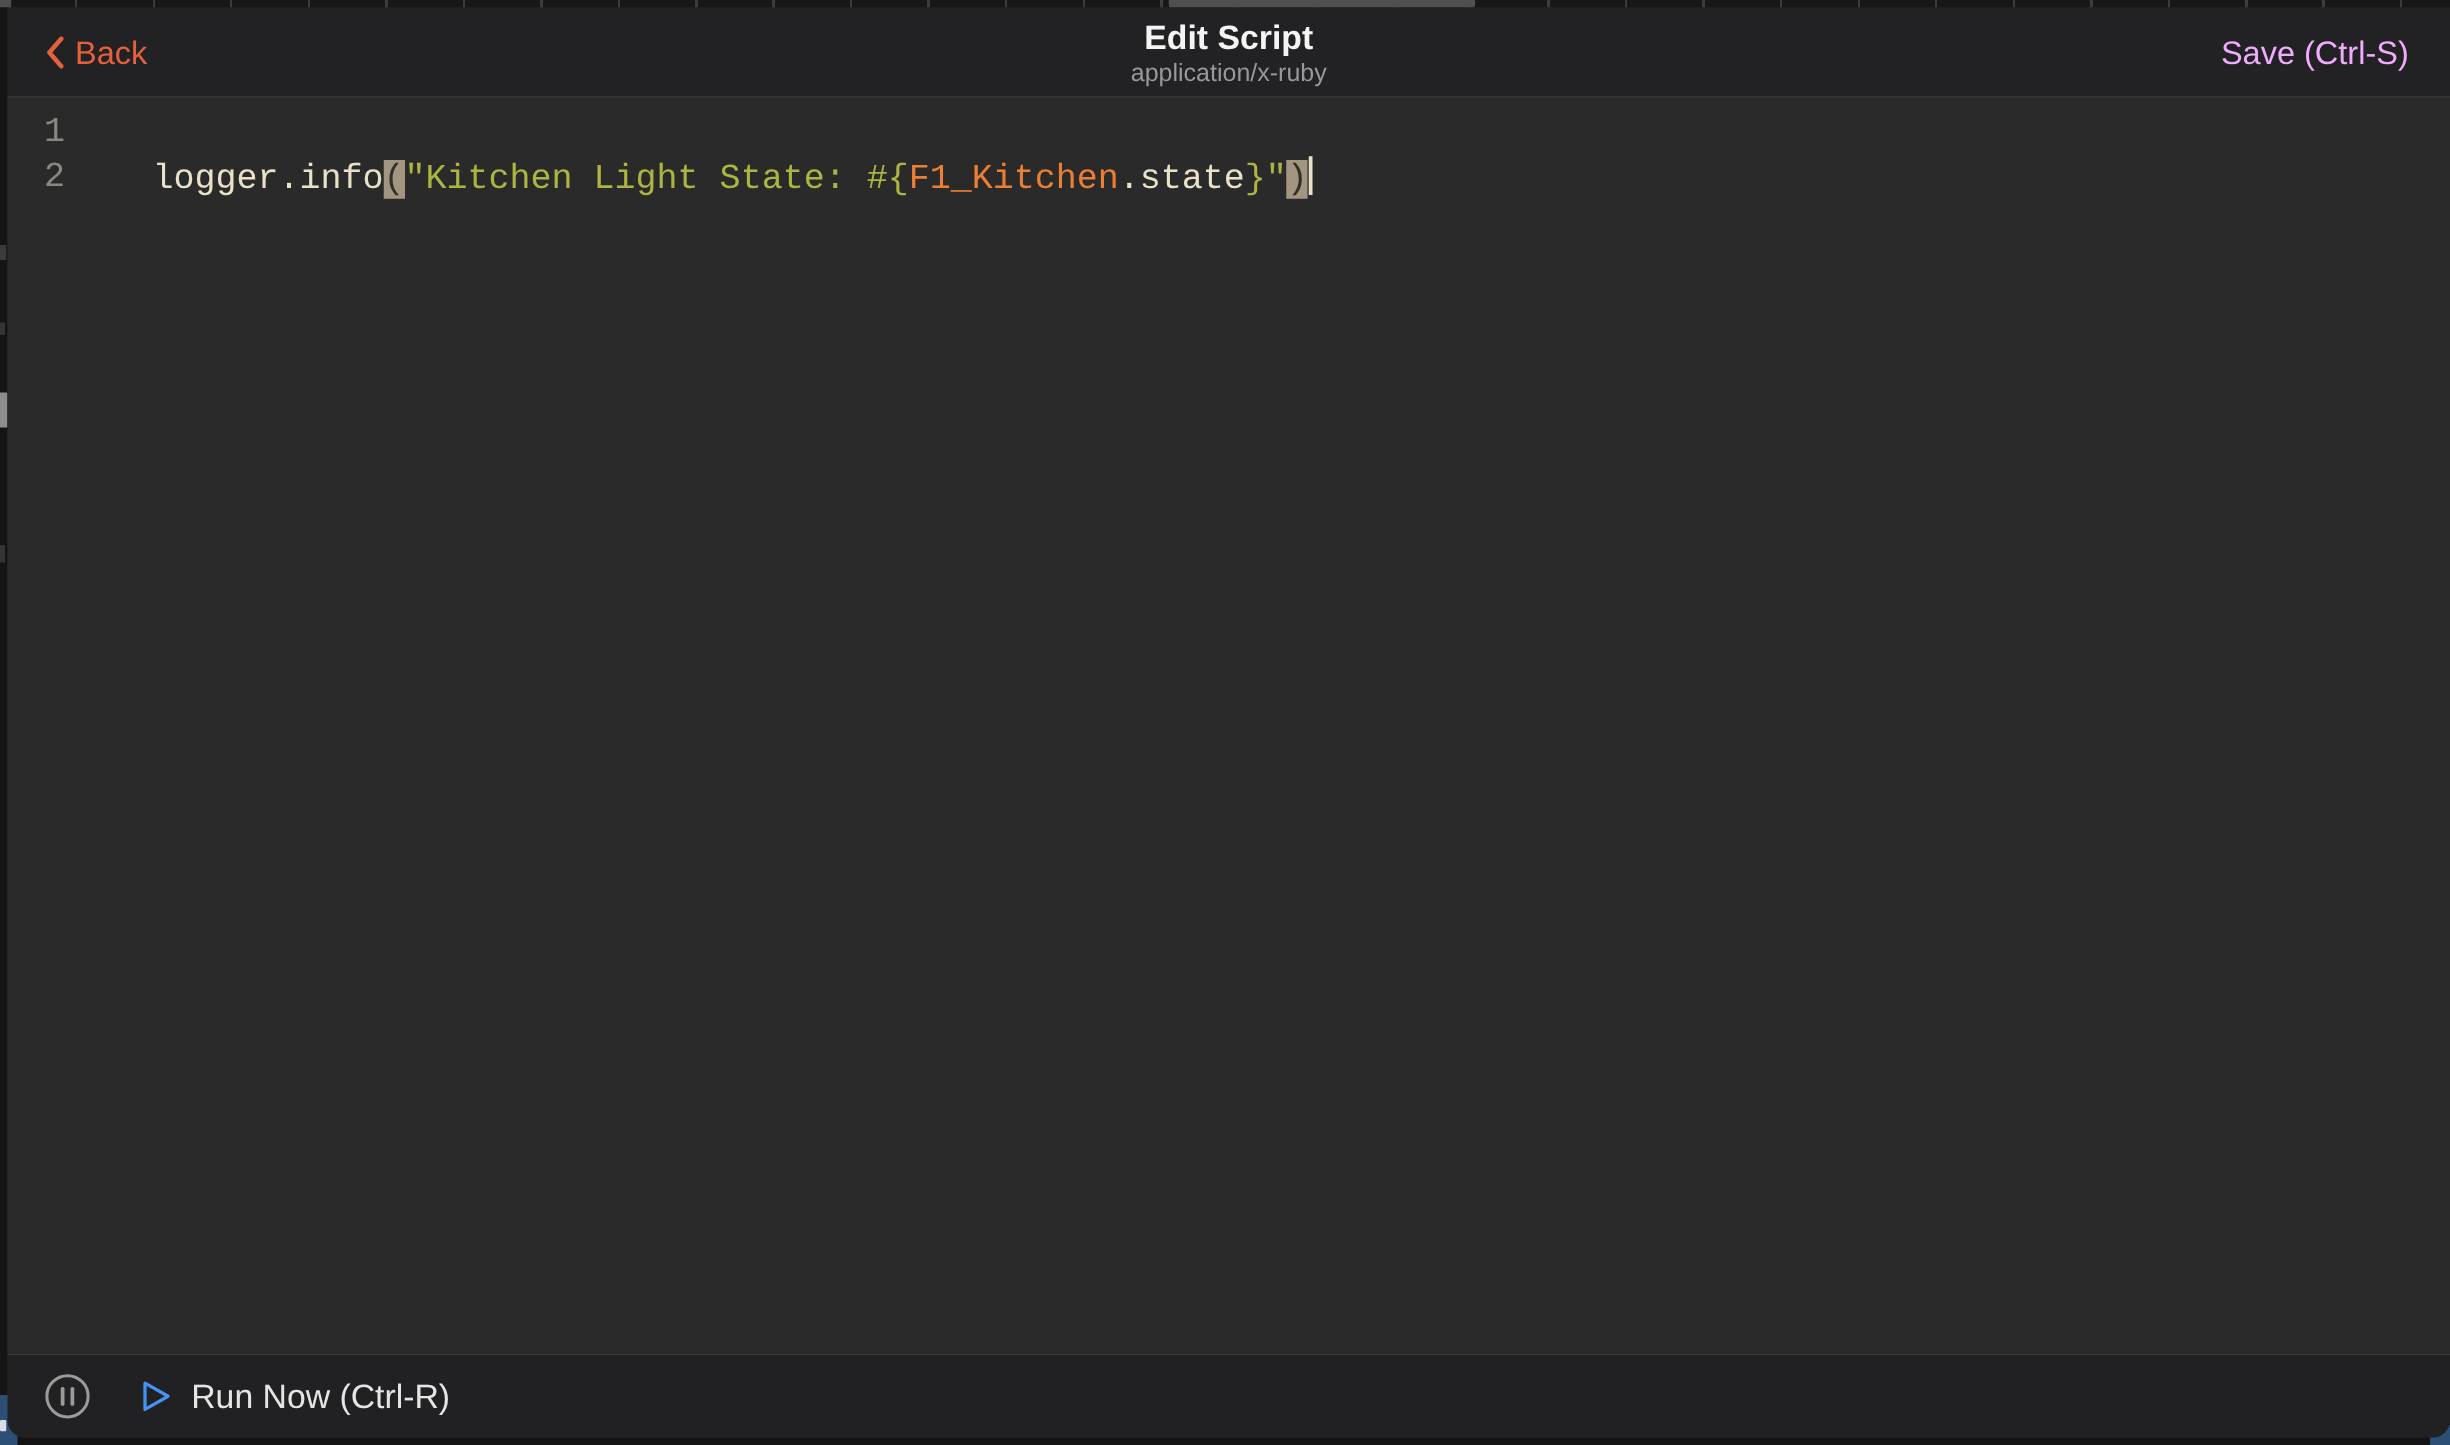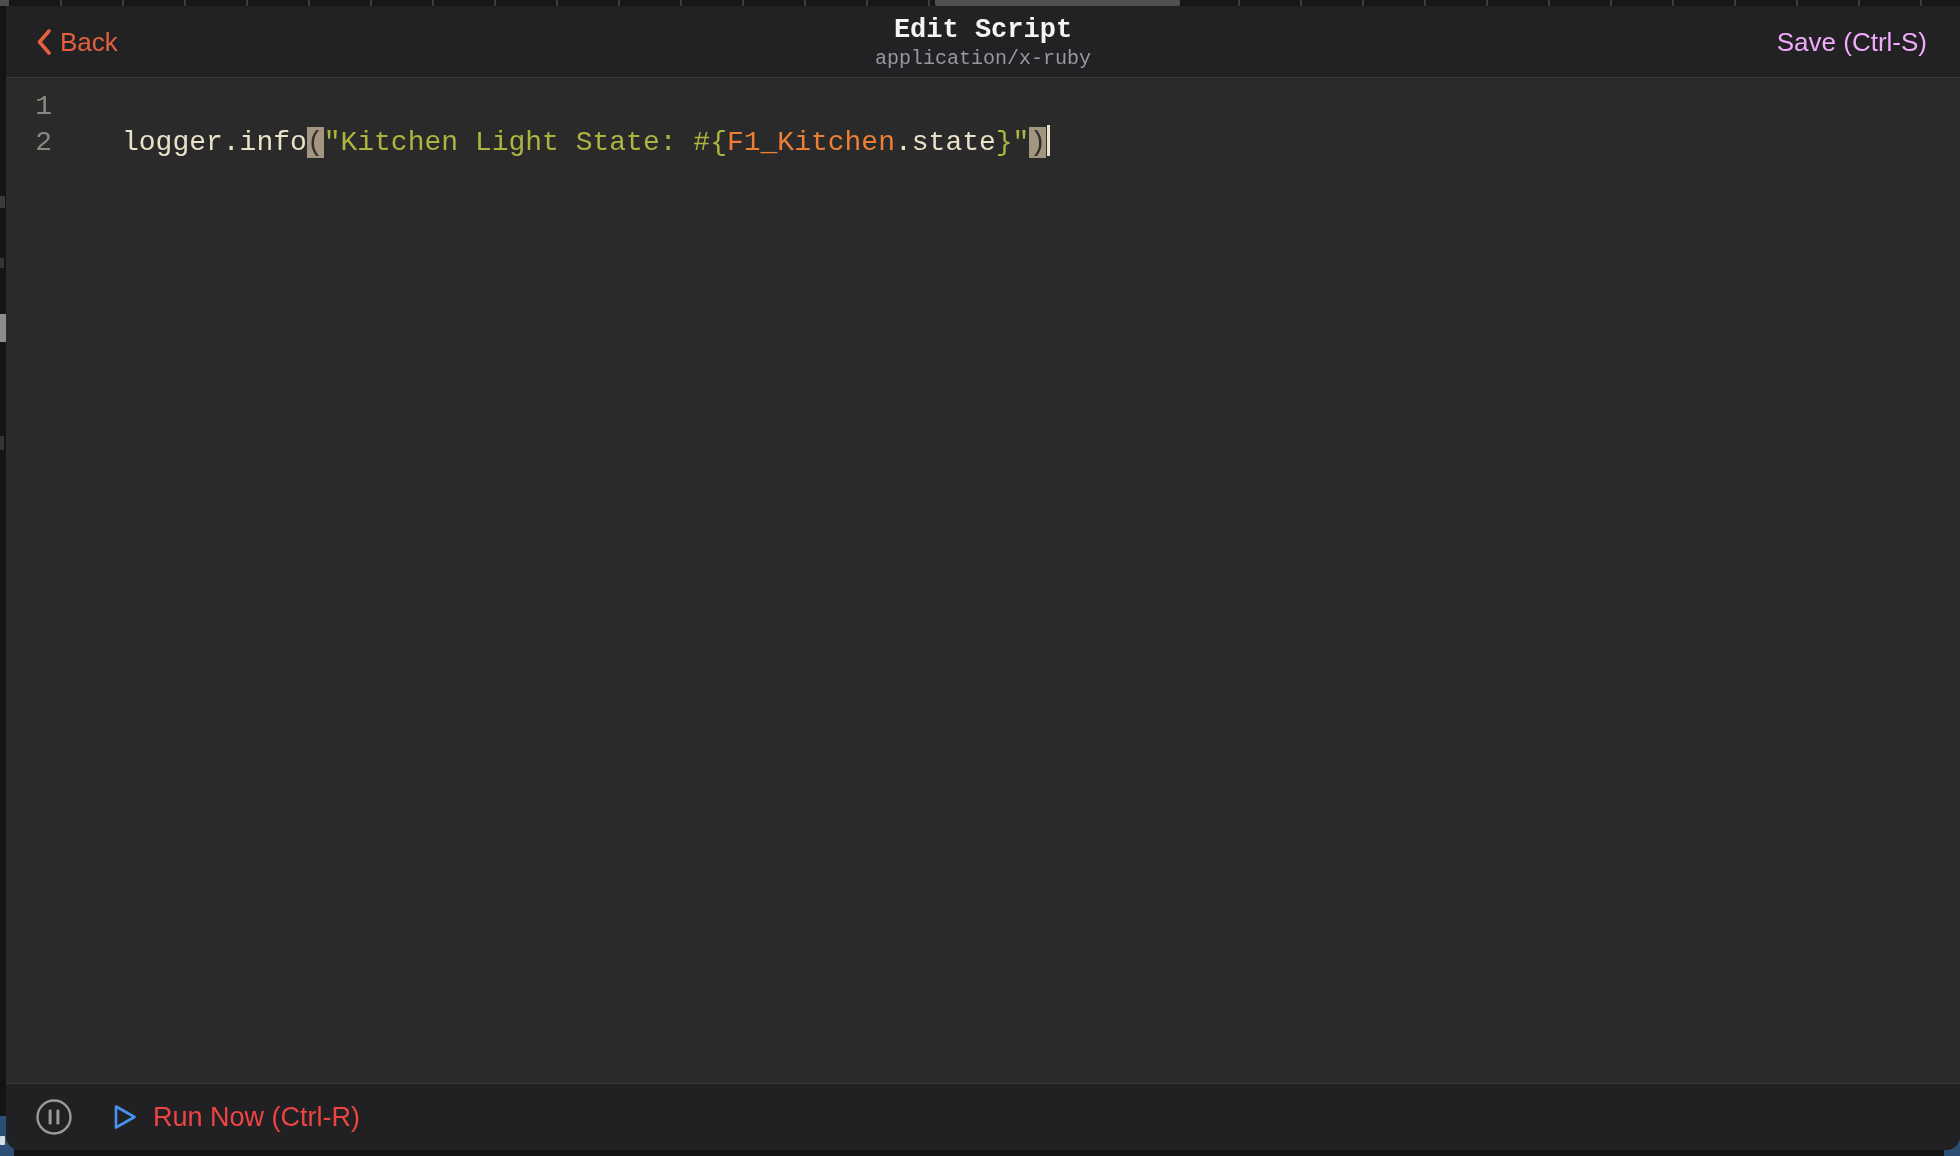--- a/index.html
+++ b/index.html
@@ -58,21 +58,21 @@
     display:flex; align-items:center;
   }
   .back-btn {
     display:flex; align-items:center; gap:8px;
     margin-left:30px; cursor:pointer;
     color:#e5603c; font-size:26px; line-height:1;
   }
   .back-btn svg { display:block; }
   .title-block {
     position:absolute; left:0; right:0; top:8px;
-    text-align:center; pointer-events:none;font-family:Liberation Mono, monospace;
+    text-align:center; pointer-events:none;
   }
   .title-main { color:#f4f4f5; font-size:27px; font-weight:700; line-height:32px; }
   .title-sub  { color:#98989d; font-size:20px; line-height:26px; margin-top:0; }
   .save-btn {
     margin-left:auto; margin-right:33px; cursor:pointer;
     color:#f0abfc; font-size:26px; line-height:1;
   }
 
   
   .editor {
@@ -103,21 +103,21 @@
   .toolbar {
     flex:0 0 67px; height:67px;
     background:#212123;
     border-top:1px solid #3a3a3c;
     display:flex; align-items:center;
   }
   .pause-btn { margin-left:29px; width:38px; height:38px; cursor:pointer; }
   .pause-btn svg { display:block; }
   .run-btn {
     margin-left:40px; display:flex; align-items:center; gap:15px;
-    color:#ef4444; font-size:27px; line-height:1; cursor:pointer;
+    color:#e5e5e5; font-size:27px; line-height:1; cursor:pointer;
   }
   .run-btn svg { display:block; }
 </style>
 </head>
 <body>
 
 <div class="top-strip">
   <div class="handle-fragment"></div>
   <div class="corner-fragment"></div>
 </div>

